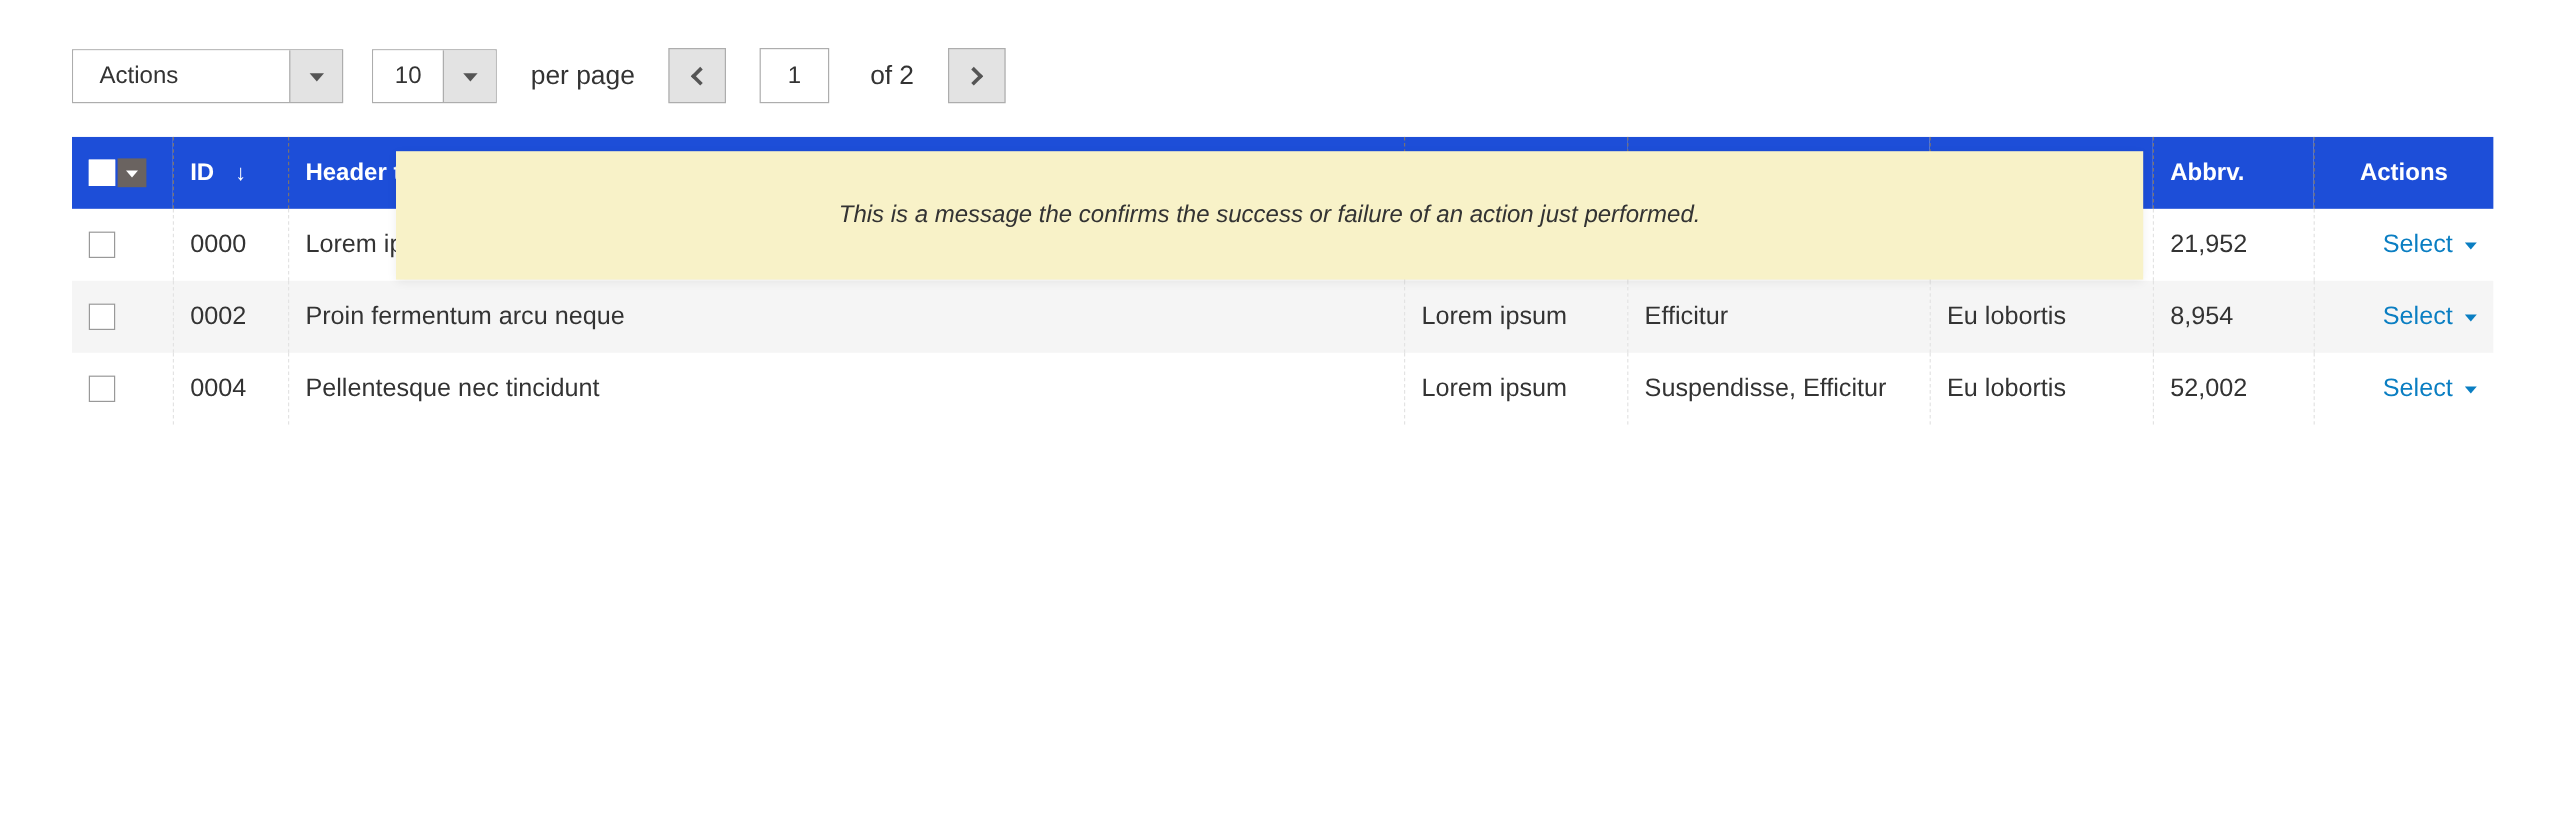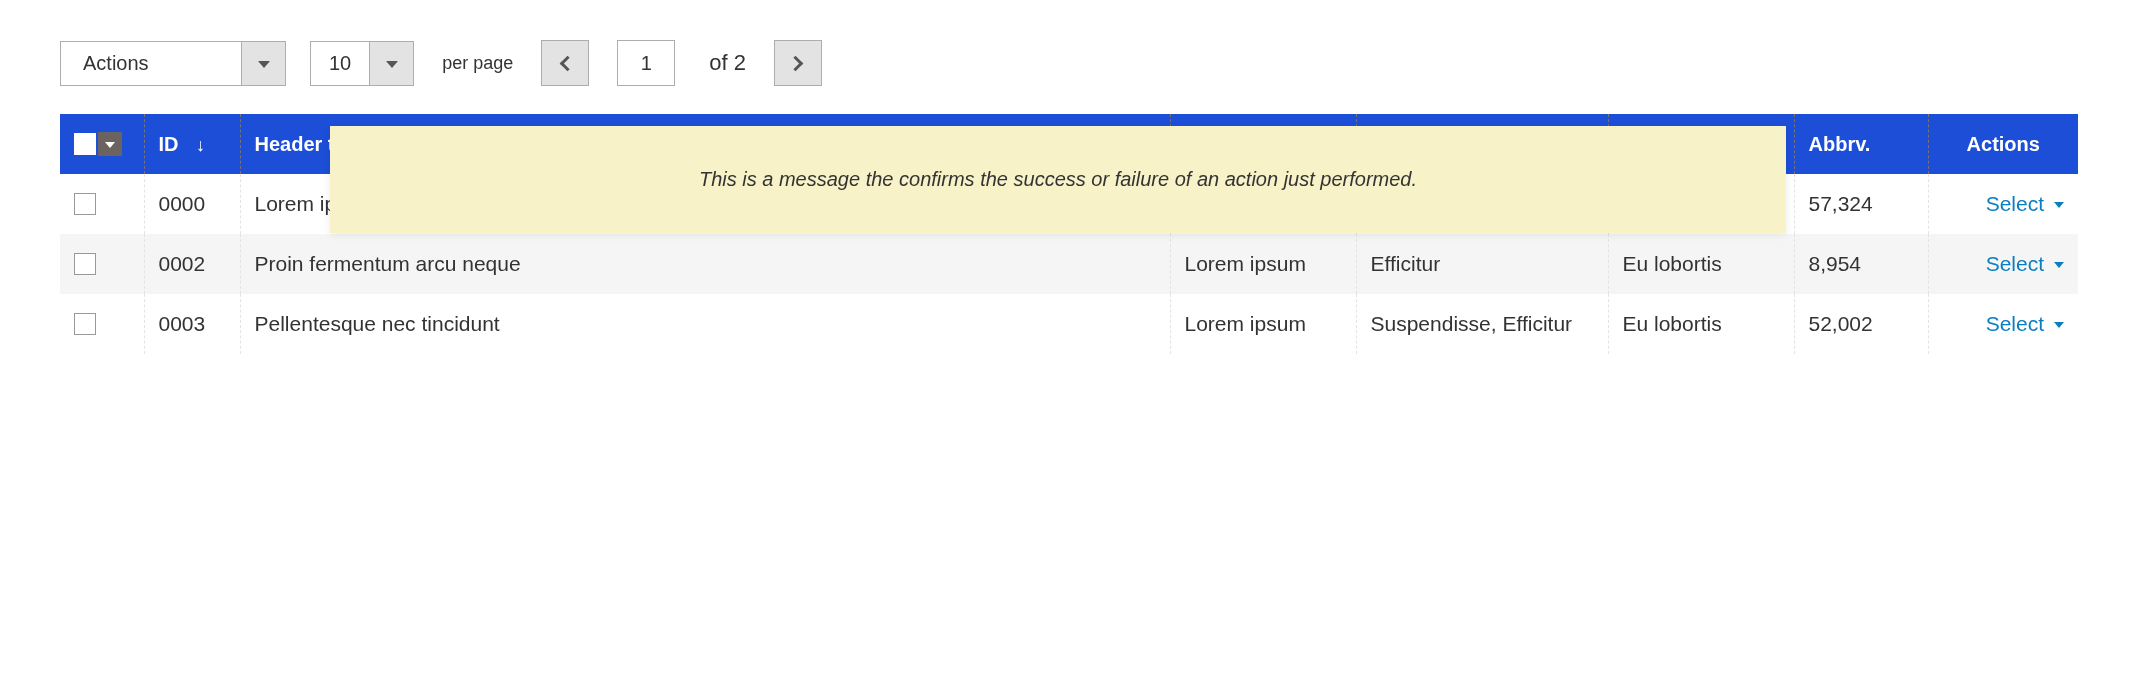--- a/index.html
+++ b/index.html
@@ -57,21 +57,21 @@
     border: 1px solid #adadad;
   }
   .page-size .val {
     padding: 10px 18px;
     font-size: 20px;
     background: #fff;
     min-width: 40px;
     text-align: center;
   }
   .per-page {
-    font-size: 18px;
+    font-size: 22px;
   }
   .pager-btn {
     width: 48px;
     height: 46px;
     background: #e3e3e3;
     border: 1px solid #adadad;
     display: flex;
     align-items: center;
     justify-content: center;
     cursor: pointer;
@@ -266,40 +266,40 @@
     <tbody id="grid-body">
           <tr>
             <td>
               <div class="cb"></div>
             </td>
             <td>0000</td>
             <td>Lorem ipsum dolor</td>
             <td>Lorem ipsum</td>
             <td>Suspendisse, Efficitur</td>
             <td>Eu lobortis</td>
-            <td>57,324</td>
+            <td>21,952</td>
             <td class="act-col"><span class="select-link">Select <span class="caret-down"></span></span></td>
           </tr>
           <tr>
             <td>
               <div class="cb"></div>
             </td>
             <td>0002</td>
             <td>Proin fermentum arcu neque</td>
             <td>Lorem ipsum</td>
             <td>Efficitur</td>
             <td>Eu lobortis</td>
             <td>8,954</td>
             <td class="act-col"><span class="select-link">Select <span class="caret-down"></span></span></td>
           </tr>
           <tr>
             <td>
               <div class="cb"></div>
             </td>
-            <td>0003</td>
+            <td>0004</td>
             <td>Pellentesque nec tincidunt</td>
             <td>Lorem ipsum</td>
             <td>Suspendisse, Efficitur</td>
             <td>Eu lobortis</td>
             <td>52,002</td>
             <td class="act-col"><span class="select-link">Select <span class="caret-down"></span></span></td>
           </tr>
         </tbody>
   </table>
   </div>

